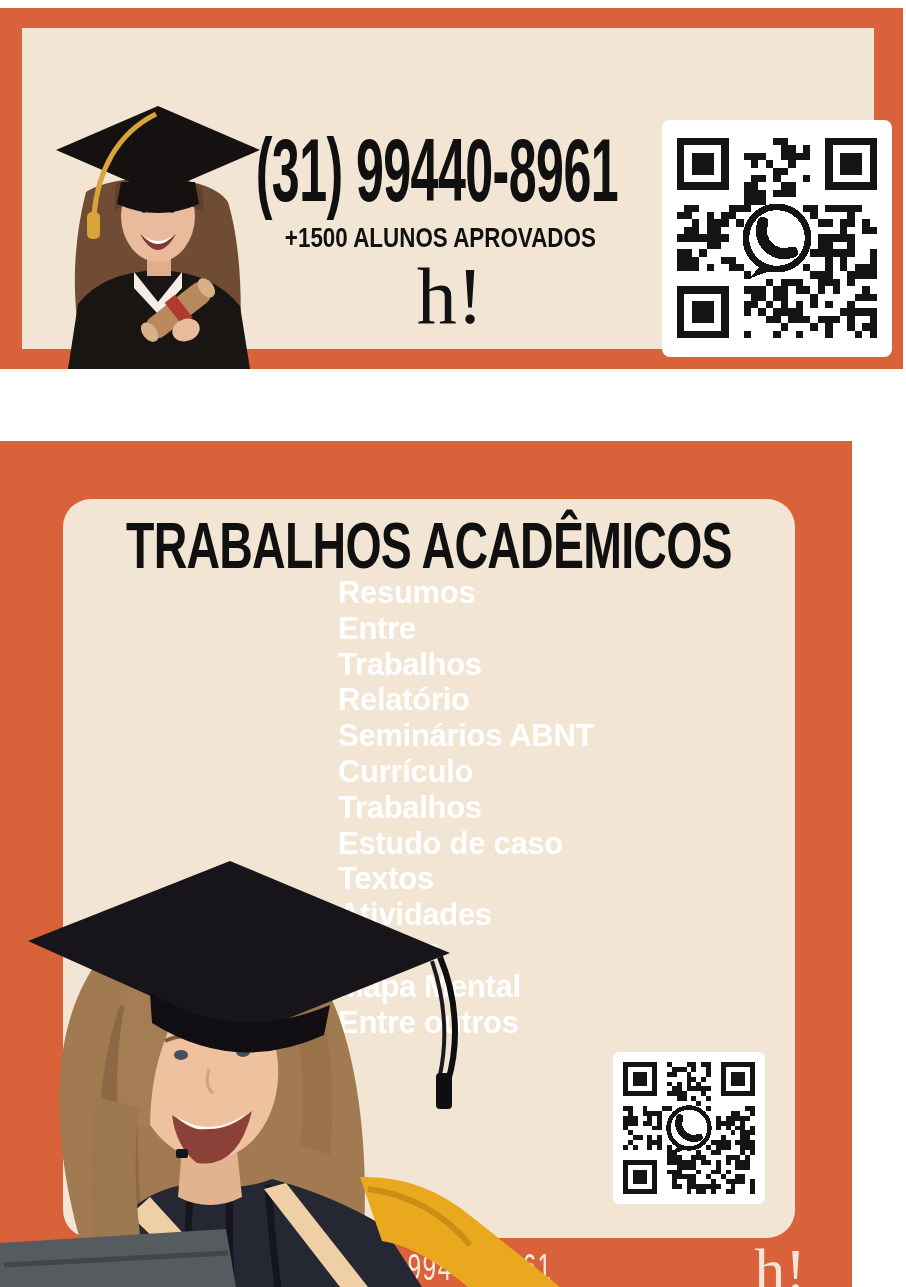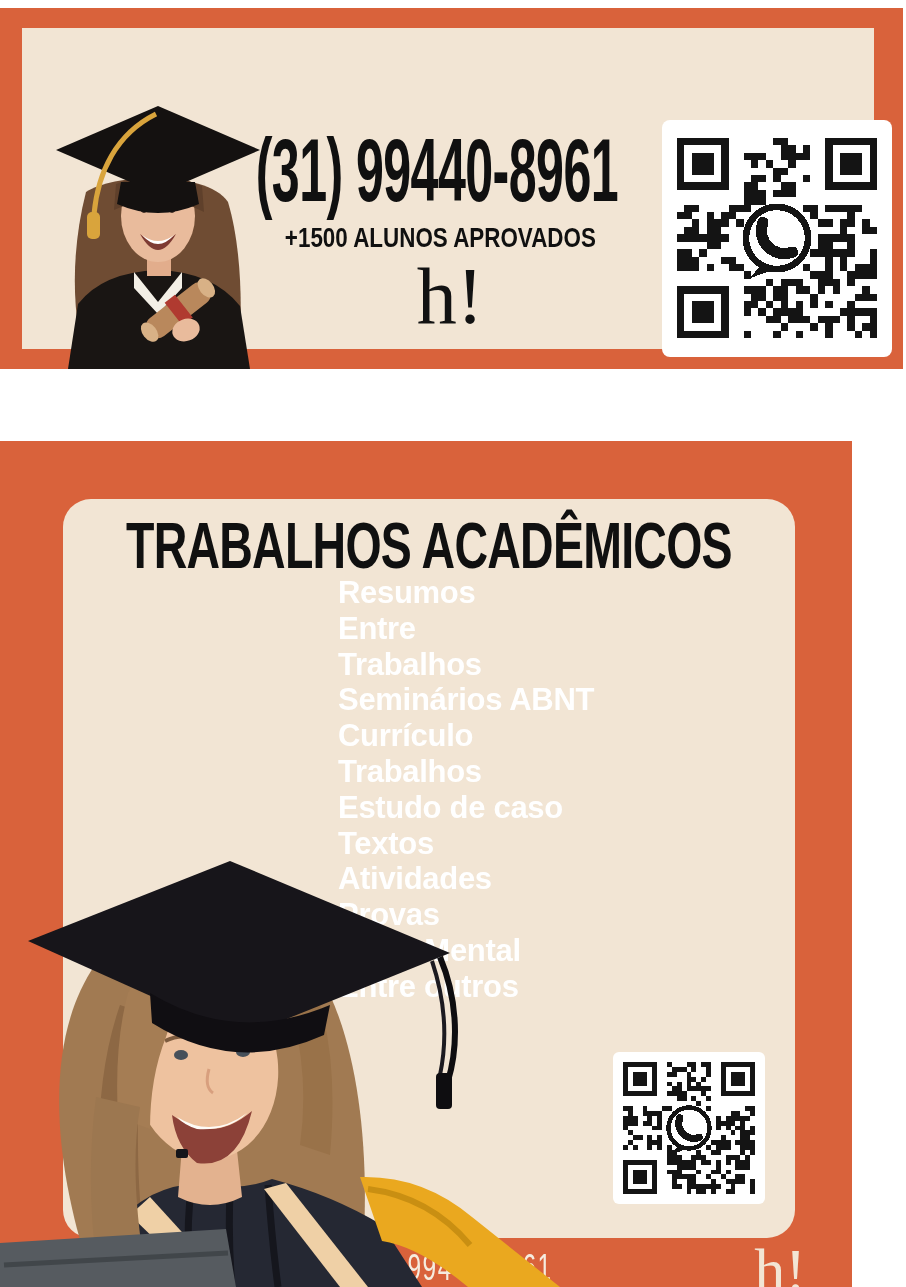--- a/index.html
+++ b/index.html
@@ -311,20 +311,21 @@
     <div class="cream2"></div>
 
     <div class="cwrap t2w">
       <span class="cond disp t2t">TRABALHOS ACADÊMICOS</span>
     </div>
 
     <div class="services">
       <div>Resumos</div>
       <div>Entre</div>
       <div>Trabalhos</div>
+      <div>Relatório</div>
       <div>Seminários ABNT</div>
       <div>Currículo</div>
       <div>Trabalhos</div>
       <div>Estudo de caso</div>
       <div>Textos</div>
       <div>Atividades</div>
       <div>Provas</div>
       <div>Mapa Mental</div>
       <div>Entre outros</div>
     </div>

